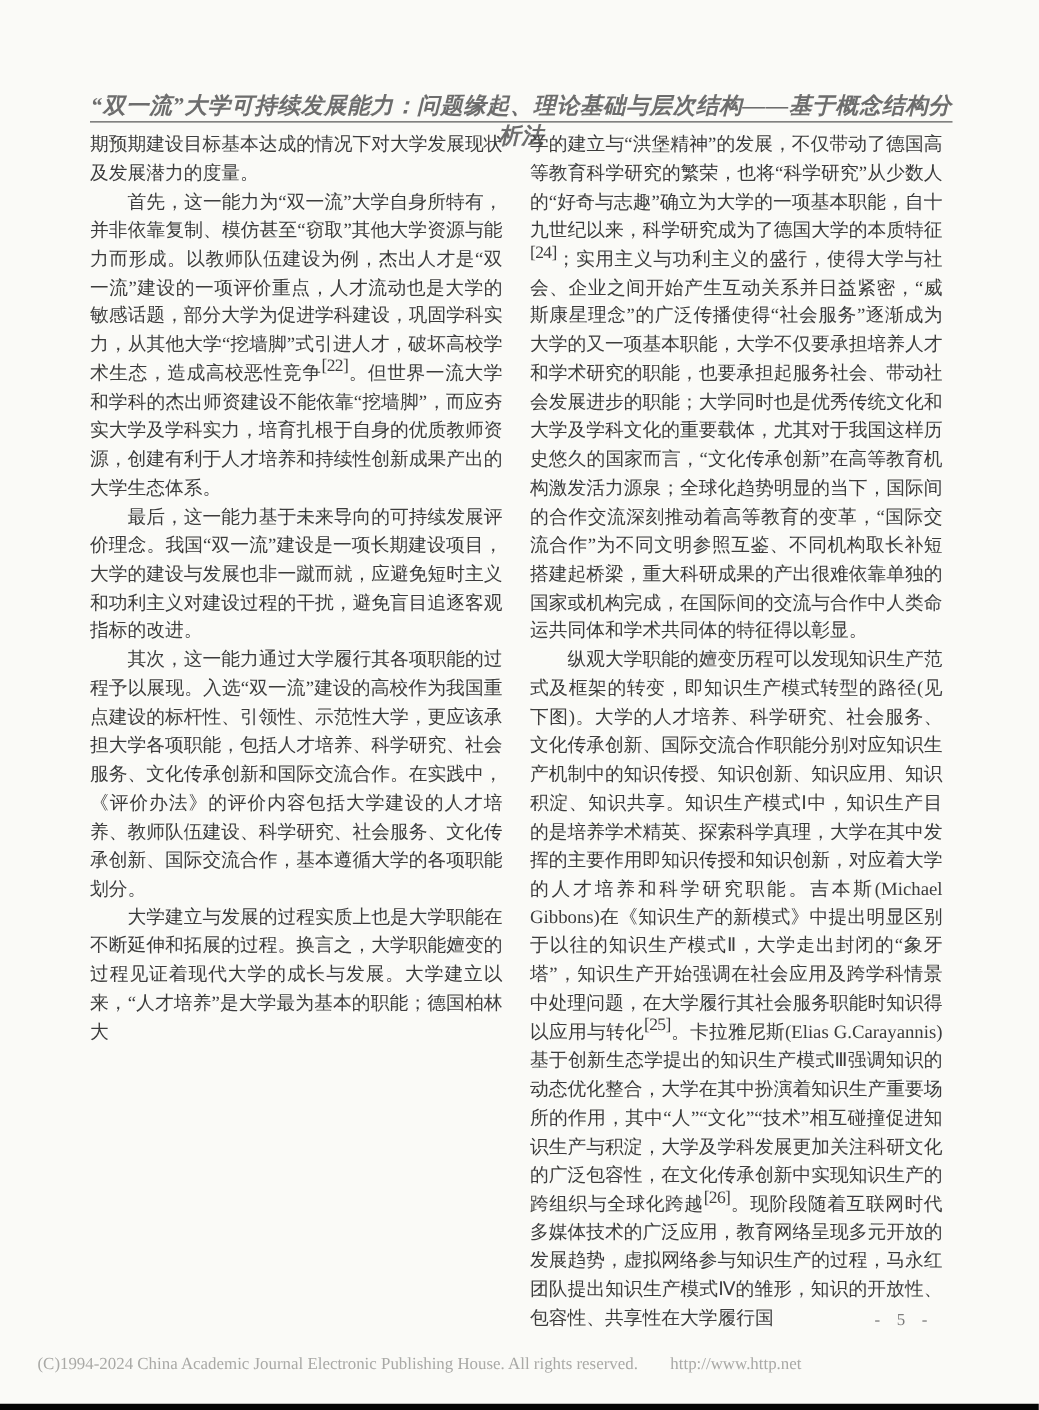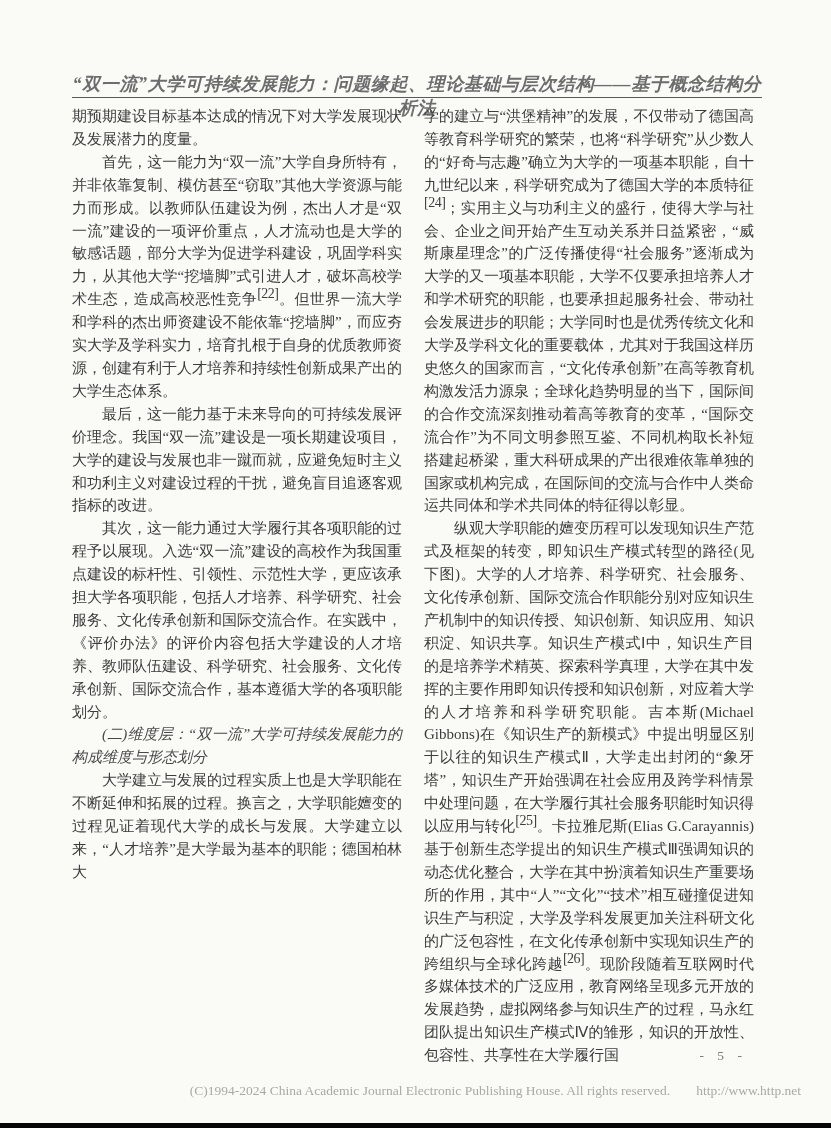--- a/index.html
+++ b/index.html
@@ -50,21 +50,20 @@
   .pagenum {
     position: absolute; top: 1048px; right: 84px;
     font-size: 13.5px; color: #7a7a7a; letter-spacing: 5px;
   }
   .footer {
     position: absolute; top: 1083px; left: 30px; right: 30px;
     display: flex; gap: 26px;
     font-size: 13.5px; color: #a9a9a6;
     font-family: "Liberation Serif", serif;
     white-space: nowrap;
-    justify-content: flex-end;
   }
   .bottombar {
     position: absolute; left: 0; bottom: 0; width: 100%; height: 5px;
     background: #050505;
   }
 </style>
 </head>
 <body>
 
 <div class="sheet">
@@ -74,21 +73,20 @@
   </div>
 
   <div class="rule"></div>
 
   <div class="columns">
     <div class="col">
         <p class="">期预期建设目标基本达成的情况下对大学发展现状及发展潜力的度量。</p>
         <p class="indent">首先，这一能力为“双一流”大学自身所特有，并非依靠复制、模仿甚至“窃取”其他大学资源与能力而形成。以教师队伍建设为例，杰出人才是“双一流”建设的一项评价重点，人才流动也是大学的敏感话题，部分大学为促进学科建设，巩固学科实力，从其他大学“挖墙脚”式引进人才，破坏高校学术生态，造成高校恶性竞争<sup class="cite">[22]</sup>。但世界一流大学和学科的杰出师资建设不能依靠“挖墙脚”，而应夯实大学及学科实力，培育扎根于自身的优质教师资源，创建有利于人才培养和持续性创新成果产出的大学生态体系。</p>
         <p class="indent">最后，这一能力基于未来导向的可持续发展评价理念。我国“双一流”建设是一项长期建设项目，大学的建设与发展也非一蹴而就，应避免短时主义和功利主义对建设过程的干扰，避免盲目追逐客观指标的改进。</p>
         <p class="indent">其次，这一能力通过大学履行其各项职能的过程予以展现。入选“双一流”建设的高校作为我国重点建设的标杆性、引领性、示范性大学，更应该承担大学各项职能，包括人才培养、科学研究、社会服务、文化传承创新和国际交流合作。在实践中，《评价办法》的评价内容包括大学建设的人才培养、教师队伍建设、科学研究、社会服务、文化传承创新、国际交流合作，基本遵循大学的各项职能划分。</p>
-        <p class="indent kai">(二)维度层：“双一流”大学可持续发展能力的构成维度与形态划分</p>
         <p class="indent">大学建立与发展的过程实质上也是大学职能在不断延伸和拓展的过程。换言之，大学职能嬗变的过程见证着现代大学的成长与发展。大学建立以来，“人才培养”是大学最为基本的职能；德国柏林大</p>
       </div>
     <div class="col">
         <p class="">学的建立与“洪堡精神”的发展，不仅带动了德国高等教育科学研究的繁荣，也将“科学研究”从少数人的“好奇与志趣”确立为大学的一项基本职能，自十九世纪以来，科学研究成为了德国大学的本质特征<sup class="cite">[24]</sup>；实用主义与功利主义的盛行，使得大学与社会、企业之间开始产生互动关系并日益紧密，“威斯康星理念”的广泛传播使得“社会服务”逐渐成为大学的又一项基本职能，大学不仅要承担培养人才和学术研究的职能，也要承担起服务社会、带动社会发展进步的职能；大学同时也是优秀传统文化和大学及学科文化的重要载体，尤其对于我国这样历史悠久的国家而言，“文化传承创新”在高等教育机构激发活力源泉；全球化趋势明显的当下，国际间的合作交流深刻推动着高等教育的变革，“国际交流合作”为不同文明参照互鉴、不同机构取长补短搭建起桥梁，重大科研成果的产出很难依靠单独的国家或机构完成，在国际间的交流与合作中人类命运共同体和学术共同体的特征得以彰显。</p>
         <p class="indent">纵观大学职能的嬗变历程可以发现知识生产范式及框架的转变，即知识生产模式转型的路径(见下图)。大学的人才培养、科学研究、社会服务、文化传承创新、国际交流合作职能分别对应知识生产机制中的知识传授、知识创新、知识应用、知识积淀、知识共享。知识生产模式Ⅰ中，知识生产目的是培养学术精英、探索科学真理，大学在其中发挥的主要作用即知识传授和知识创新，对应着大学的人才培养和科学研究职能。吉本斯(Michael Gibbons)在《知识生产的新模式》中提出明显区别于以往的知识生产模式Ⅱ，大学走出封闭的“象牙塔”，知识生产开始强调在社会应用及跨学科情景中处理问题，在大学履行其社会服务职能时知识得以应用与转化<sup class="cite">[25]</sup>。卡拉雅尼斯(Elias G.Carayannis)基于创新生态学提出的知识生产模式Ⅲ强调知识的动态优化整合，大学在其中扮演着知识生产重要场所的作用，其中“人”“文化”“技术”相互碰撞促进知识生产与积淀，大学及学科发展更加关注科研文化的广泛包容性，在文化传承创新中实现知识生产的跨组织与全球化跨越<sup class="cite">[26]</sup>。现阶段随着互联网时代多媒体技术的广泛应用，教育网络呈现多元开放的发展趋势，虚拟网络参与知识生产的过程，马永红团队提出知识生产模式Ⅳ的雏形，知识的开放性、包容性、共享性在大学履行国</p>
       </div>
   </div>
 
   <div class="pagenum">- 5 -</div>
 

